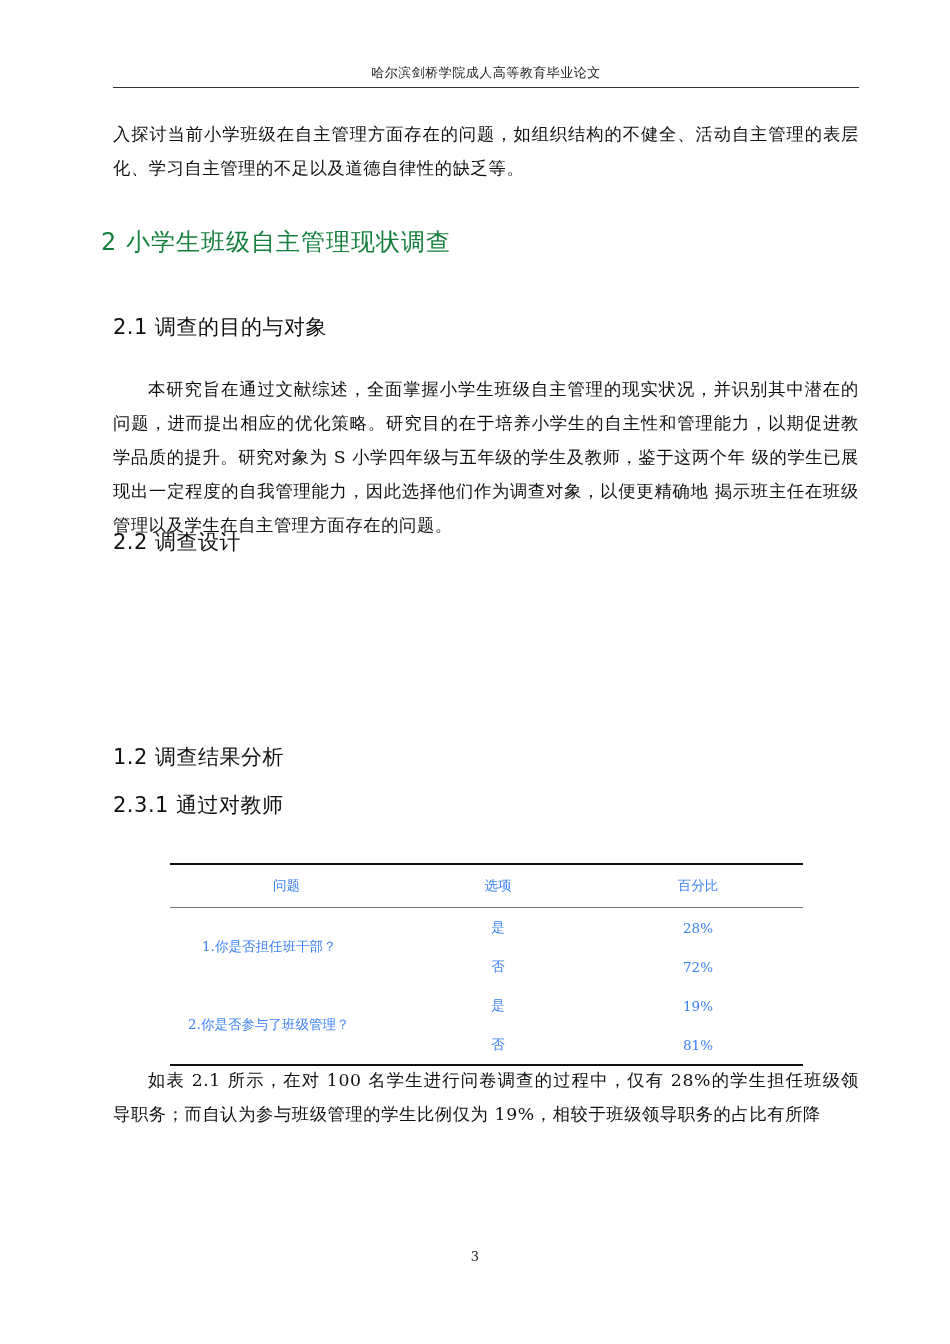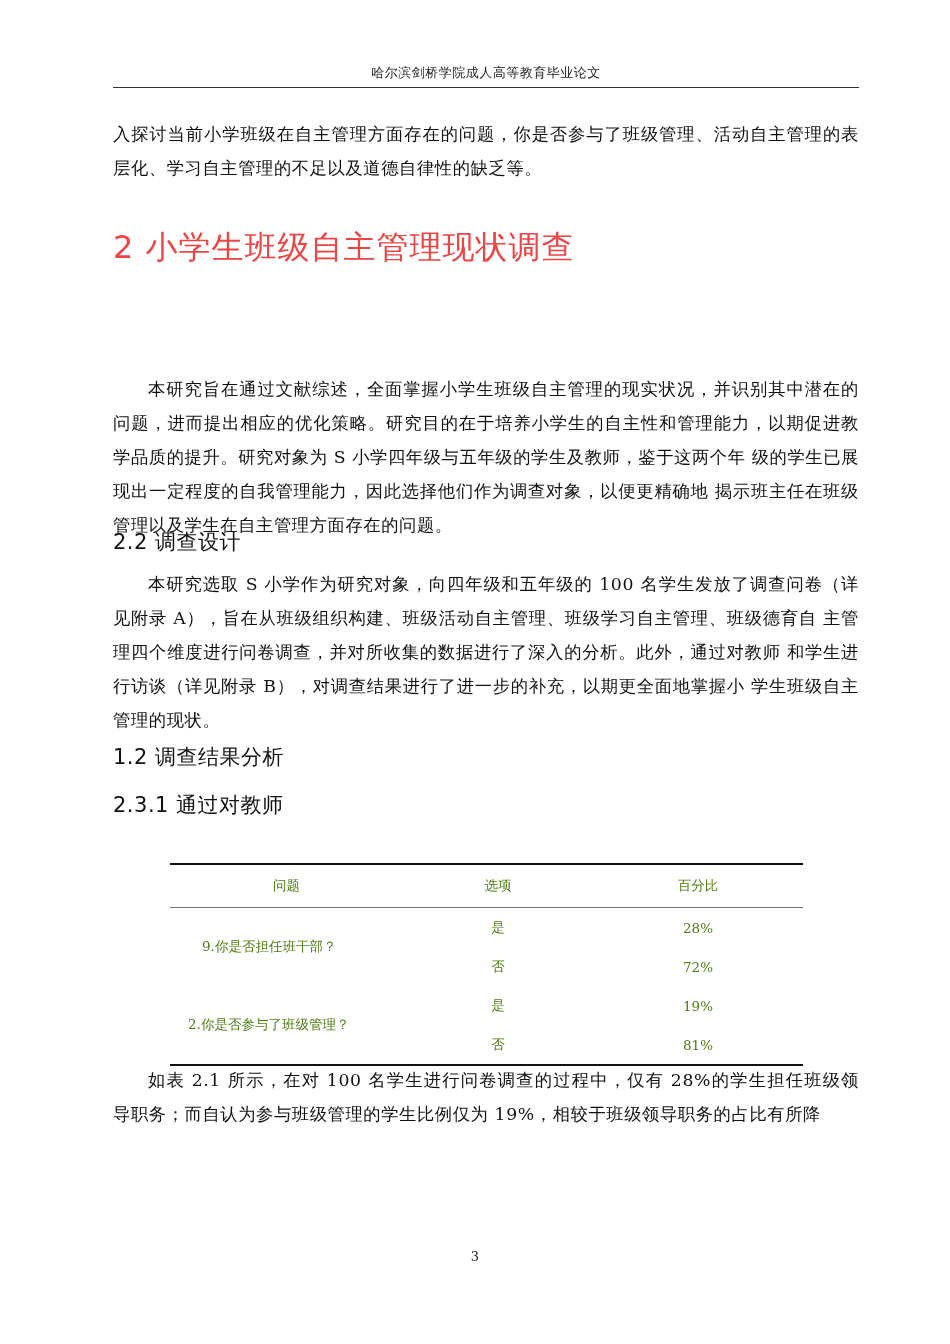--- a/index.html
+++ b/index.html
@@ -21,37 +21,37 @@
     }
 
     .para {
       position: absolute; left: 113px; width: 746px;
       font-size: 17.3px; line-height: 34px; text-align: justify;
       color: #111; letter-spacing: 0.6px;
     }
     .indent { text-indent: 35px; }
 
     .h1 {
-      position: absolute; left: 113px; font-size: 32px;
-      font-family: "DejaVu Sans", "Liberation Sans", sans-serif; color: #ef4444;
+      position: absolute; left: 101px; font-size: 24px;
+      font-family: "DejaVu Sans", "Liberation Sans", sans-serif; color: #15803d;
       letter-spacing: 1px;
     }
     .h2 {
       position: absolute; left: 113px; font-size: 21px;
       font-family: "DejaVu Sans", "Liberation Sans", sans-serif; color: #111;
       letter-spacing: 0.5px;
     }
 
     .table-caption {
       position: absolute; left: 170px; top: 837px; width: 633px;
       text-align: center; font-size: 13px; color: #222; letter-spacing: 1px;
     }
     .tbl {
       position: absolute; left: 170px; top: 863px; width: 633px;
-      border-collapse: collapse; font-size: 13.5px; color: #4d7c0f;
+      border-collapse: collapse; font-size: 13.5px; color: #3b82f6;
     }
     .tbl thead tr { border-top: 2px solid #111; border-bottom: 1px solid #777; }
     .tbl tbody tr:last-child { border-bottom: 2px solid #111; }
     .tbl th { font-weight: normal; height: 40px; }
     .tbl td { height: 37px; text-align: center; }
     .tbl td.q { text-align: left; padding-left: 32px; }
     .tbl td.q2 { padding-left: 18px; }
     .col1 { width: 233px; }
     .col2 { width: 190px; }
     .col3 { width: 210px; }
@@ -62,45 +62,45 @@
     }
   </style>
 </head>
 <body>
 
 <div class="page">
 
   <div class="running-header">哈尔滨剑桥学院成人高等教育毕业论文</div>
   <div class="header-rule"></div>
 
-  <div class="para" style="top:117px;">入探讨当前小学班级在自主管理方面存在的问题，你是否参与了班级管理、活动自主管理的表层化、学习自主管理的不足以及道德自律性的缺乏等。</div>
+  <div class="para" style="top:117px;">入探讨当前小学班级在自主管理方面存在的问题，如组织结构的不健全、活动自主管理的表层化、学习自主管理的不足以及道德自律性的缺乏等。</div>
 
   <div class="h1" style="top:226px;">2  小学生班级自主管理现状调查</div>
 
+  <div class="h2" style="top:313px;">2.1  调查的目的与对象</div>
   <div class="para indent" style="top:372px;">本研究旨在通过文献综述，全面掌握小学生班级自主管理的现实状况，并识别其中潜在的问题，进而提出相应的优化策略。研究目的在于培养小学生的自主性和管理能力，以期促进教学品质的提升。研究对象为 S 小学四年级与五年级的学生及教师，鉴于这两个年  级的学生已展现出一定程度的自我管理能力，因此选择他们作为调查对象，以便更精确地  揭示班主任在班级管理以及学生在自主管理方面存在的问题。</div>
 
   <div class="h2" style="top:528px;">2.2  调查设计</div>
-  <div class="para indent" style="top:567px;">本研究选取 S 小学作为研究对象，向四年级和五年级的 100 名学生发放了调查问卷（详  见附录 A），旨在从班级组织构建、班级活动自主管理、班级学习自主管理、班级德育自  主管理四个维度进行问卷调查，并对所收集的数据进行了深入的分析。此外，通过对教师  和学生进行访谈（详见附录 B），对调查结果进行了进一步的补充，以期更全面地掌握小  学生班级自主管理的现状。</div>
 
   <div class="h2" style="top:743px;">1.2  调查结果分析</div>
 
   <div class="h2" style="top:791px;">2.3.1  通过对教师</div>
 
 
   <table class="tbl">
     <thead>
       <tr>
         <th class="col1">问题</th>
         <th class="col2">选项</th>
         <th class="col3">百分比</th>
       </tr>
     </thead>
     <tbody>
       <tr>
-        <td class="q" rowspan="2">9.你是否担任班干部？</td>
+        <td class="q" rowspan="2">1.你是否担任班干部？</td>
         <td>是</td>
         <td>28%</td>
       </tr>
       <tr>
         <td>否</td>
         <td>72%</td>
       </tr>
       <tr>
         <td class="q q2" rowspan="2">2.你是否参与了班级管理？</td>
         <td>是</td>

